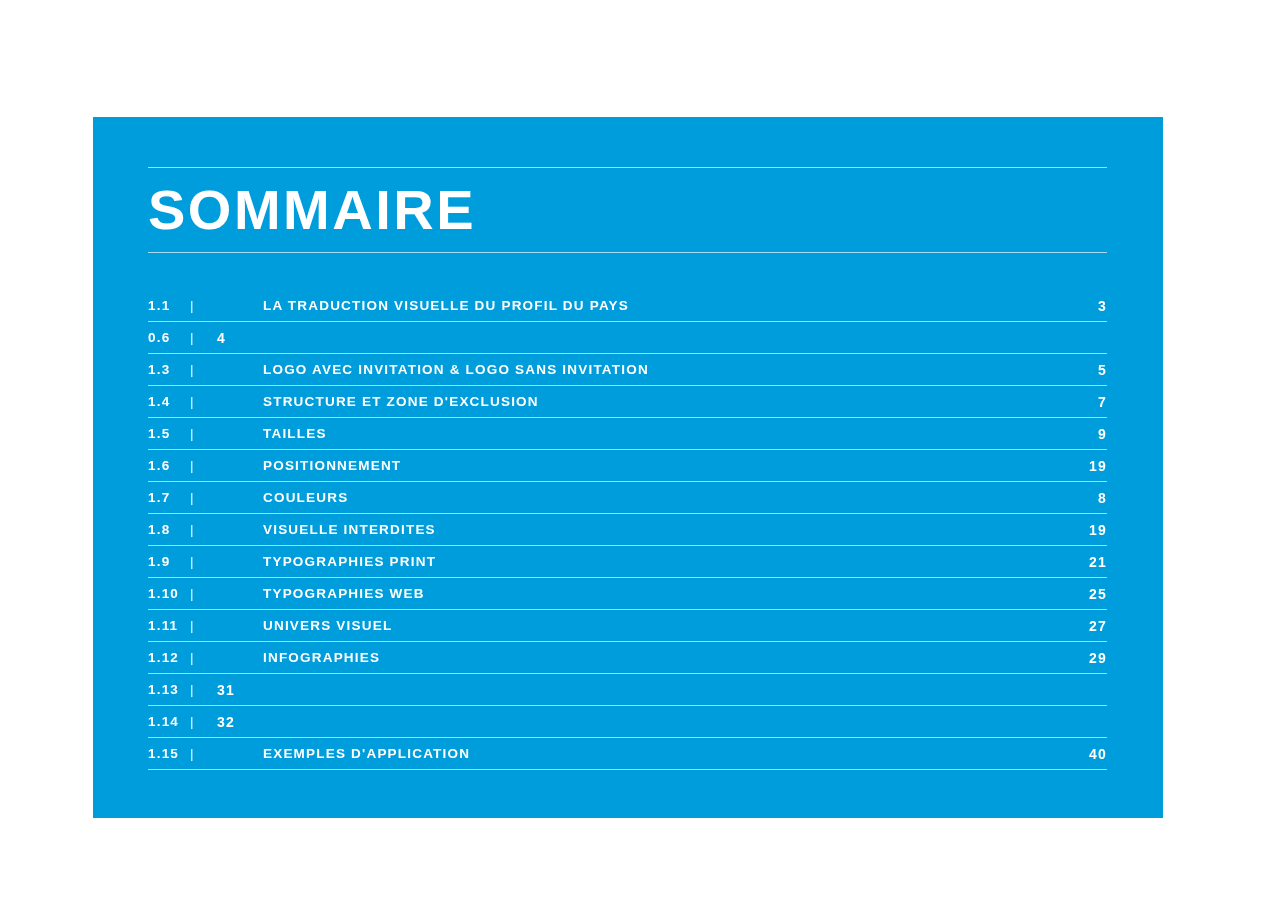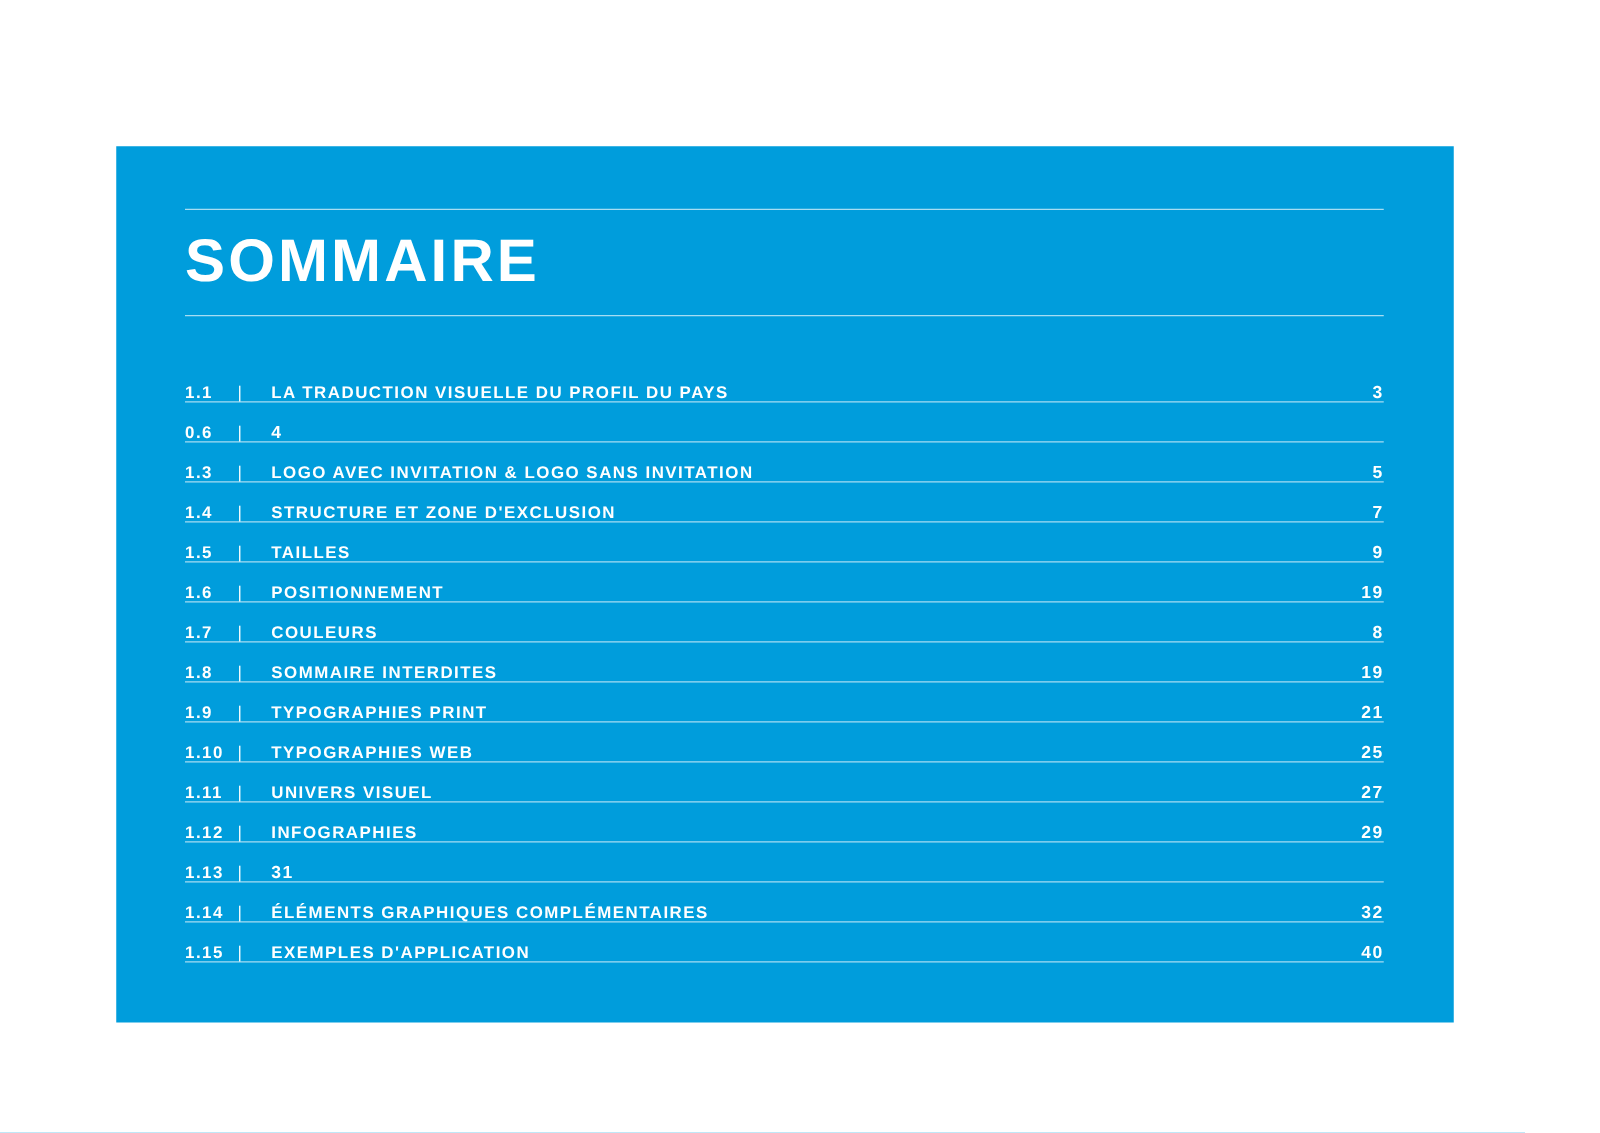--- a/index.html
+++ b/index.html
@@ -29,47 +29,47 @@
     color: var(--text);
   }
   .rule {
     height: 1px;
     background: var(--rule);
   }
   .rule-top { margin-top: 50px; }
   h1.title {
     height: 84px;
     line-height: 84px;
-    font-size: 48px;
+    font-size: 56px;
     font-weight: 700;
     letter-spacing: 2.5px;
     color: var(--text);
   }
   .toc {
     margin-top: 37px;
     list-style: none;
   }
   .toc-row {
     display: flex;
-    align-items: flex-end;
+    align-items: center;
     height: 32px;
     border-bottom: 1px solid var(--rule);
     font-size: 13.5px;
     font-weight: 700;
     letter-spacing: 1.2px;
     cursor: pointer;
   }
   .toc-num { width: 42px; flex: 0 0 auto; }
   .toc-pipe {
     width: 27px;
     flex: 0 0 auto;
     font-weight: 400;
     opacity: 0.95;
   }
-  .toc-label { flex: 1 1 auto; }
+  .toc-label { flex: 1 1 auto; margin-left: 46px; }
   .toc-page {
     flex: 0 0 auto;
     text-align: right;
     font-size: 14px;
   }
 </style>
 </head>
 <body>
 
 <div class="panel">
@@ -117,21 +117,21 @@
       </li>
       <li class="toc-row">
         <span class="toc-num">1.7</span>
         <span class="toc-pipe">|</span>
         <span class="toc-label">COULEURS</span>
         <span class="toc-page">8</span>
       </li>
       <li class="toc-row">
         <span class="toc-num">1.8</span>
         <span class="toc-pipe">|</span>
-        <span class="toc-label">SOMMAIRE INTERDITES</span>
+        <span class="toc-label">VISUELLE INTERDITES</span>
         <span class="toc-page">19</span>
       </li>
       <li class="toc-row">
         <span class="toc-num">1.9</span>
         <span class="toc-pipe">|</span>
         <span class="toc-label">TYPOGRAPHIES PRINT</span>
         <span class="toc-page">21</span>
       </li>
       <li class="toc-row">
         <span class="toc-num">1.10</span>
@@ -152,21 +152,20 @@
         <span class="toc-page">29</span>
       </li>
       <li class="toc-row">
         <span class="toc-num">1.13</span>
         <span class="toc-pipe">|</span>
         <span class="toc-page">31</span>
       </li>
       <li class="toc-row">
         <span class="toc-num">1.14</span>
         <span class="toc-pipe">|</span>
-        <span class="toc-label">ÉLÉMENTS GRAPHIQUES COMPLÉMENTAIRES</span>
         <span class="toc-page">32</span>
       </li>
       <li class="toc-row">
         <span class="toc-num">1.15</span>
         <span class="toc-pipe">|</span>
         <span class="toc-label">EXEMPLES D'APPLICATION</span>
         <span class="toc-page">40</span>
       </li>
     </ul>
 

